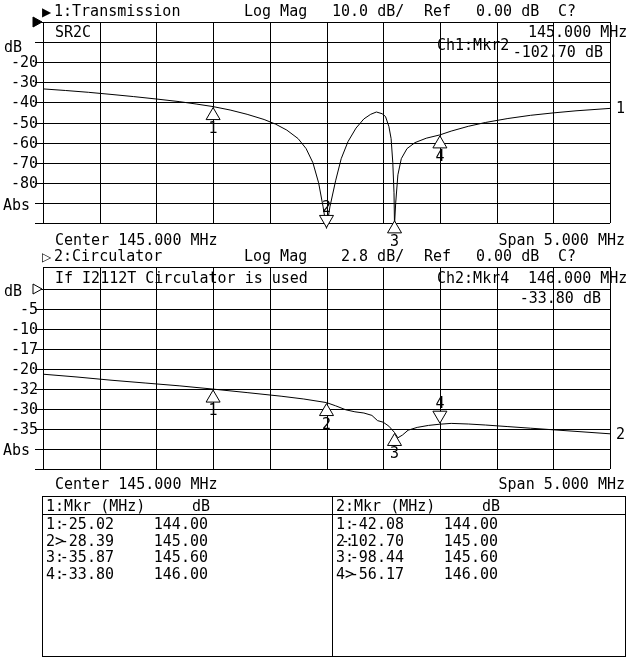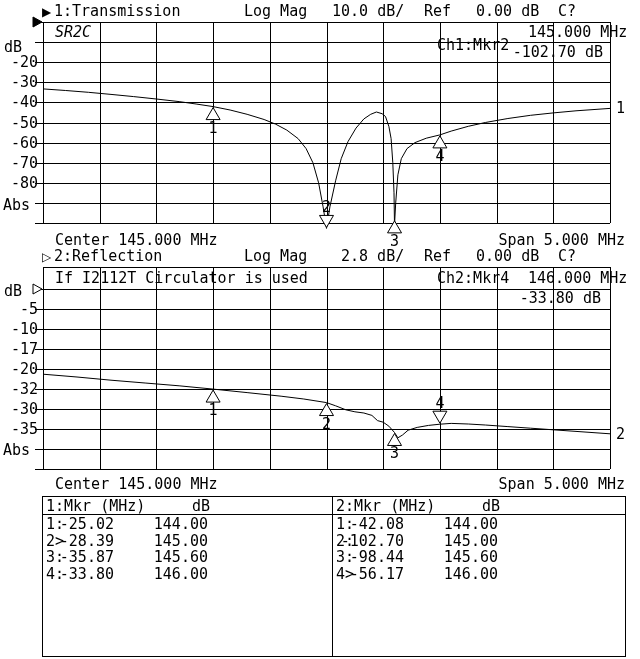--- a/index.html
+++ b/index.html
@@ -109,33 +109,33 @@
     </svg>
 
   <span class="arrow" style="left:42px;top:5px;">▶</span>
   <span class="txt" style="left:54px;top:4px;">1:Transmission</span>
   <span class="txt" style="left:244px;top:4px;">Log Mag</span>
   <span class="txt" style="left:332px;top:4px;">10.0 dB/</span>
   <span class="txt" style="left:424px;top:4px;">Ref</span>
   <span class="txt" style="left:476px;top:4px;">0.00 dB</span>
   <span class="txt" style="left:558px;top:4px;">C?</span>
 
-  <span class="txt" style="left:55px;top:25px;font-style:italic;">SR2C</span>
+  <span class="txt" style="left:55px;top:25px;">SR2C</span>
   <span class="txt" style="left:437px;top:25px;margin-top:13px;">Ch1:Mkr2</span>
   <span class="txt" style="left:528px;top:25px;">145.000 MHz</span>
   <span class="txt" style="right:37px;top:45px;">-102.70 dB</span>
 
   <span class="txt" style="left:4px;top:40px;">dB</span>
   <span class="txt" style="left:3px;top:198px;">Abs</span>
 
   <span class="txt" style="left:55px;top:233px;">Center 145.000 MHz</span>
   <span class="txt" style="right:15px;top:233px;">Span 5.000 MHz</span>
 
   <span class="arrow" style="left:42px;top:250px;">▷</span>
-  <span class="txt" style="left:54px;top:249px;">2:Reflection</span>
+  <span class="txt" style="left:54px;top:249px;">2:Circulator</span>
   <span class="txt" style="left:244px;top:249px;">Log Mag</span>
   <span class="txt" style="left:341px;top:249px;">2.8 dB/</span>
   <span class="txt" style="left:424px;top:249px;">Ref</span>
   <span class="txt" style="left:476px;top:249px;">0.00 dB</span>
   <span class="txt" style="left:558px;top:249px;">C?</span>
 
   <span class="txt" style="left:55px;top:271px;">If I2112T Circulator is used</span>
   <span class="txt" style="left:437px;top:271px;">Ch2:Mkr4</span>
   <span class="txt" style="left:528px;top:271px;">146.000 MHz</span>
   <span class="txt" style="right:39px;top:291px;">-33.80 dB</span>

